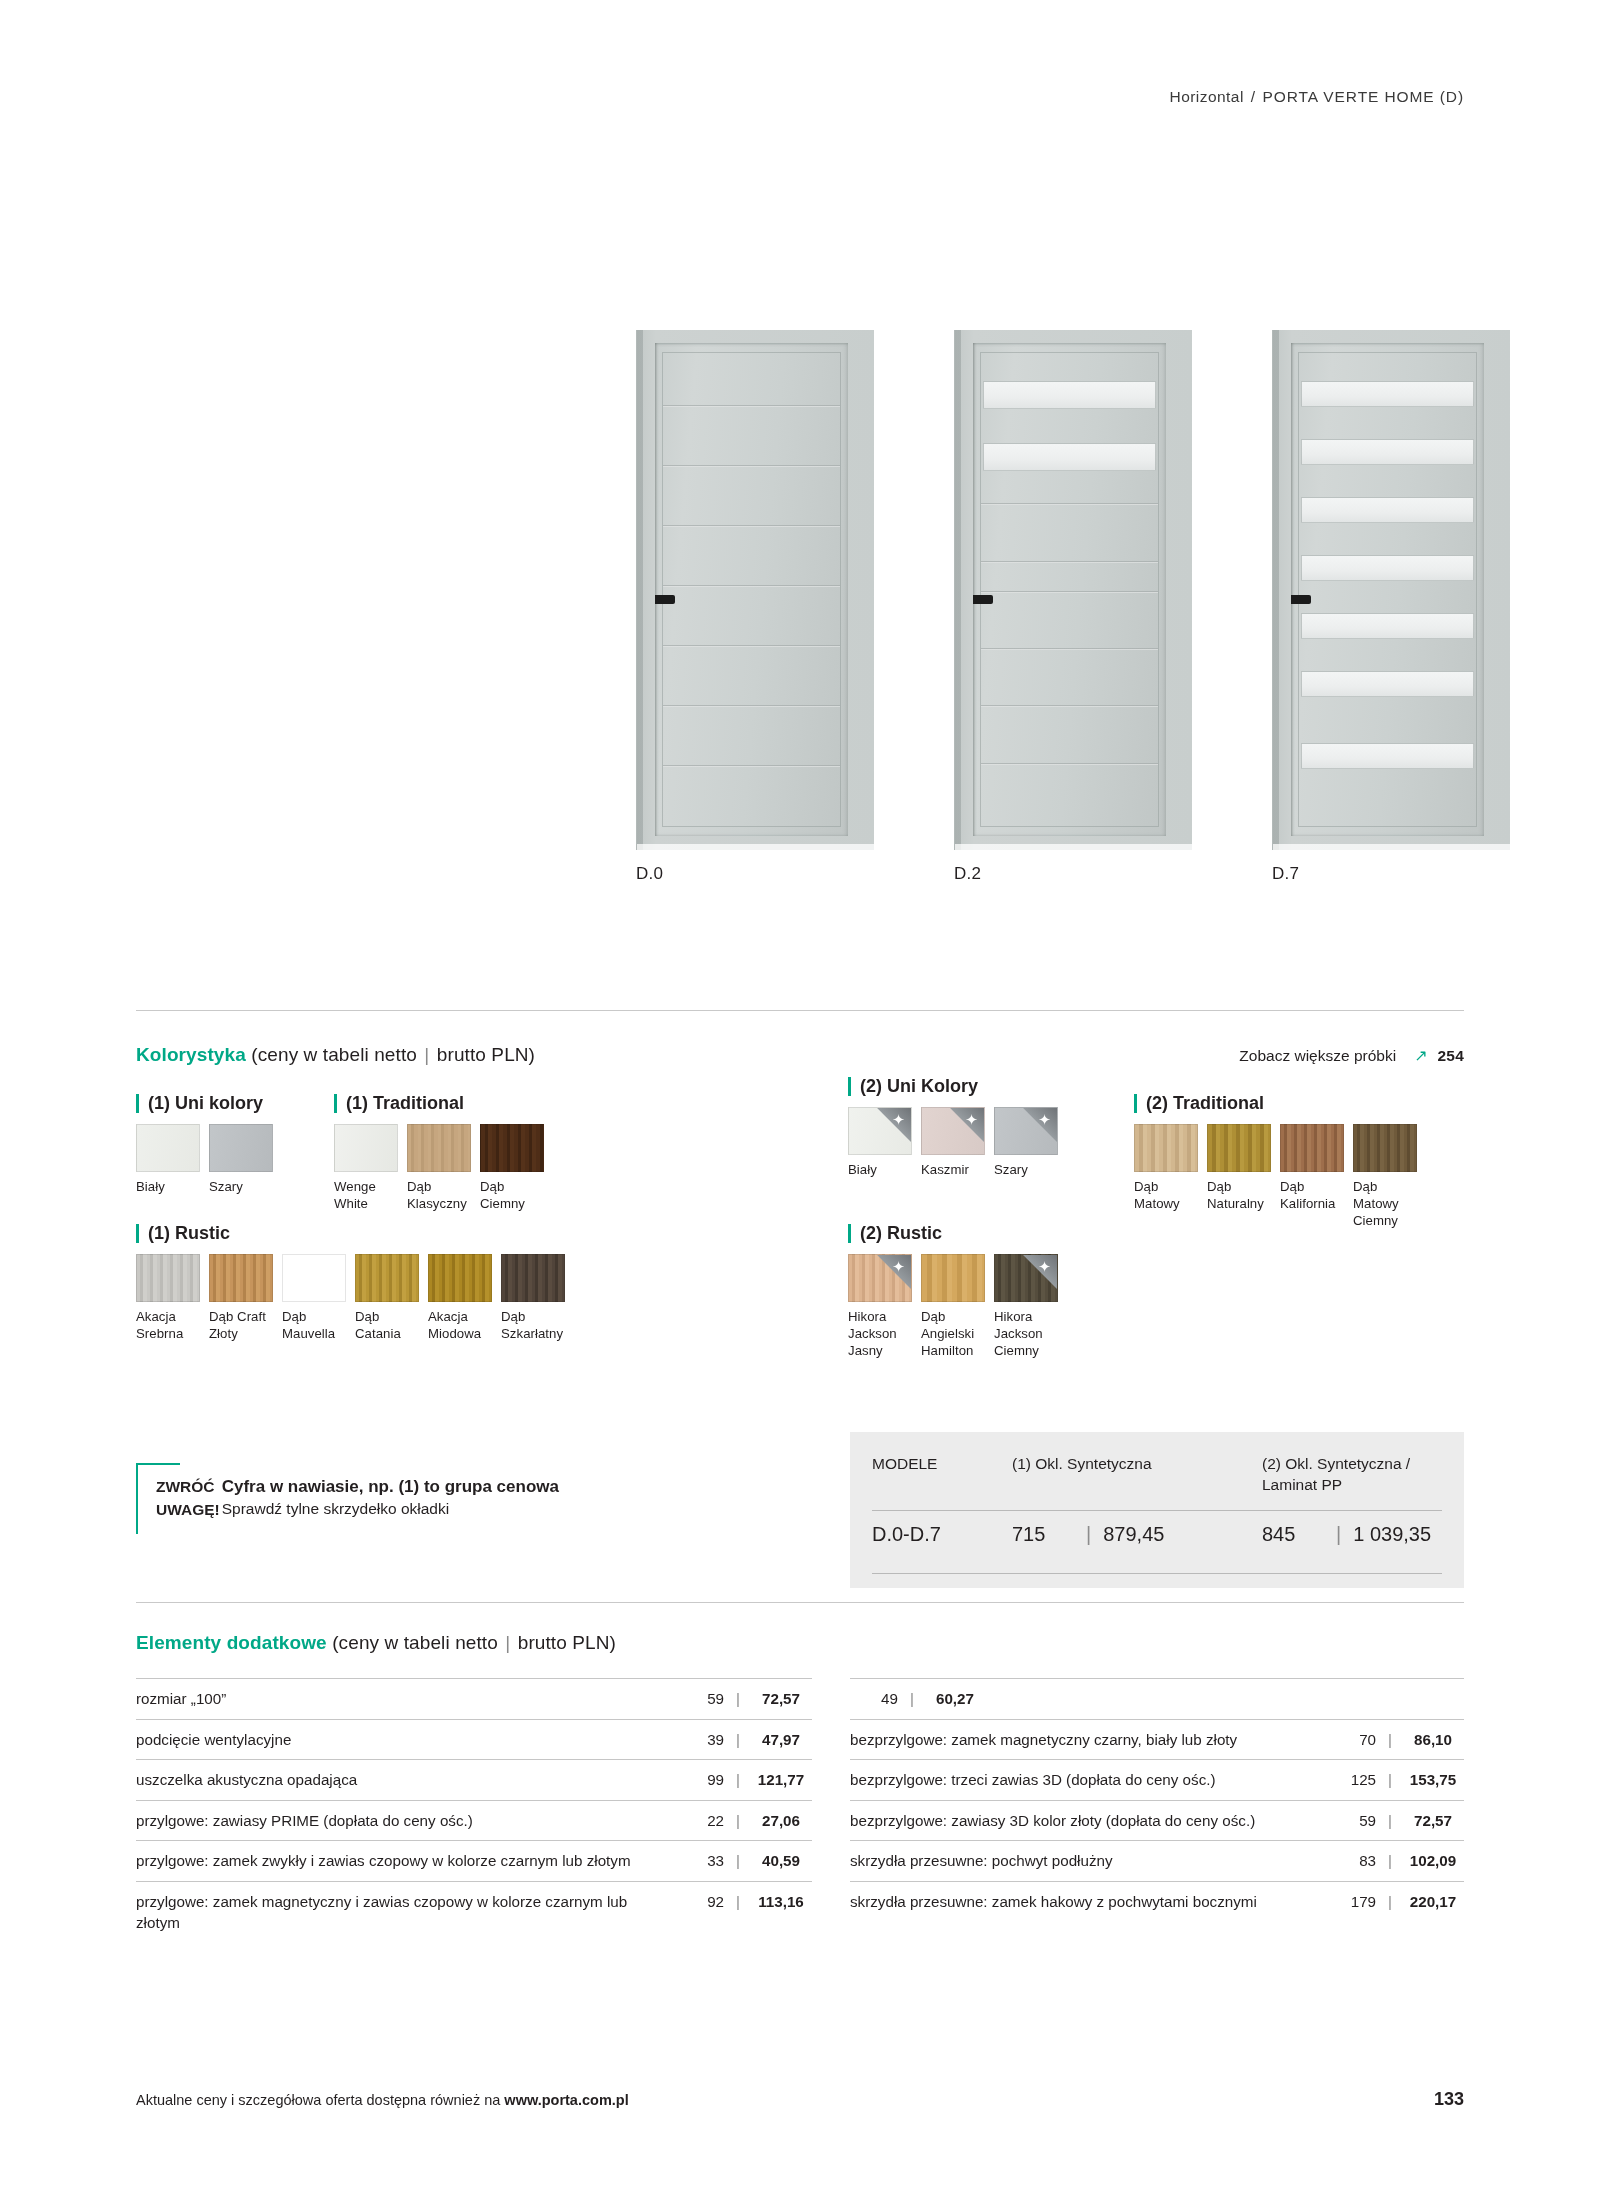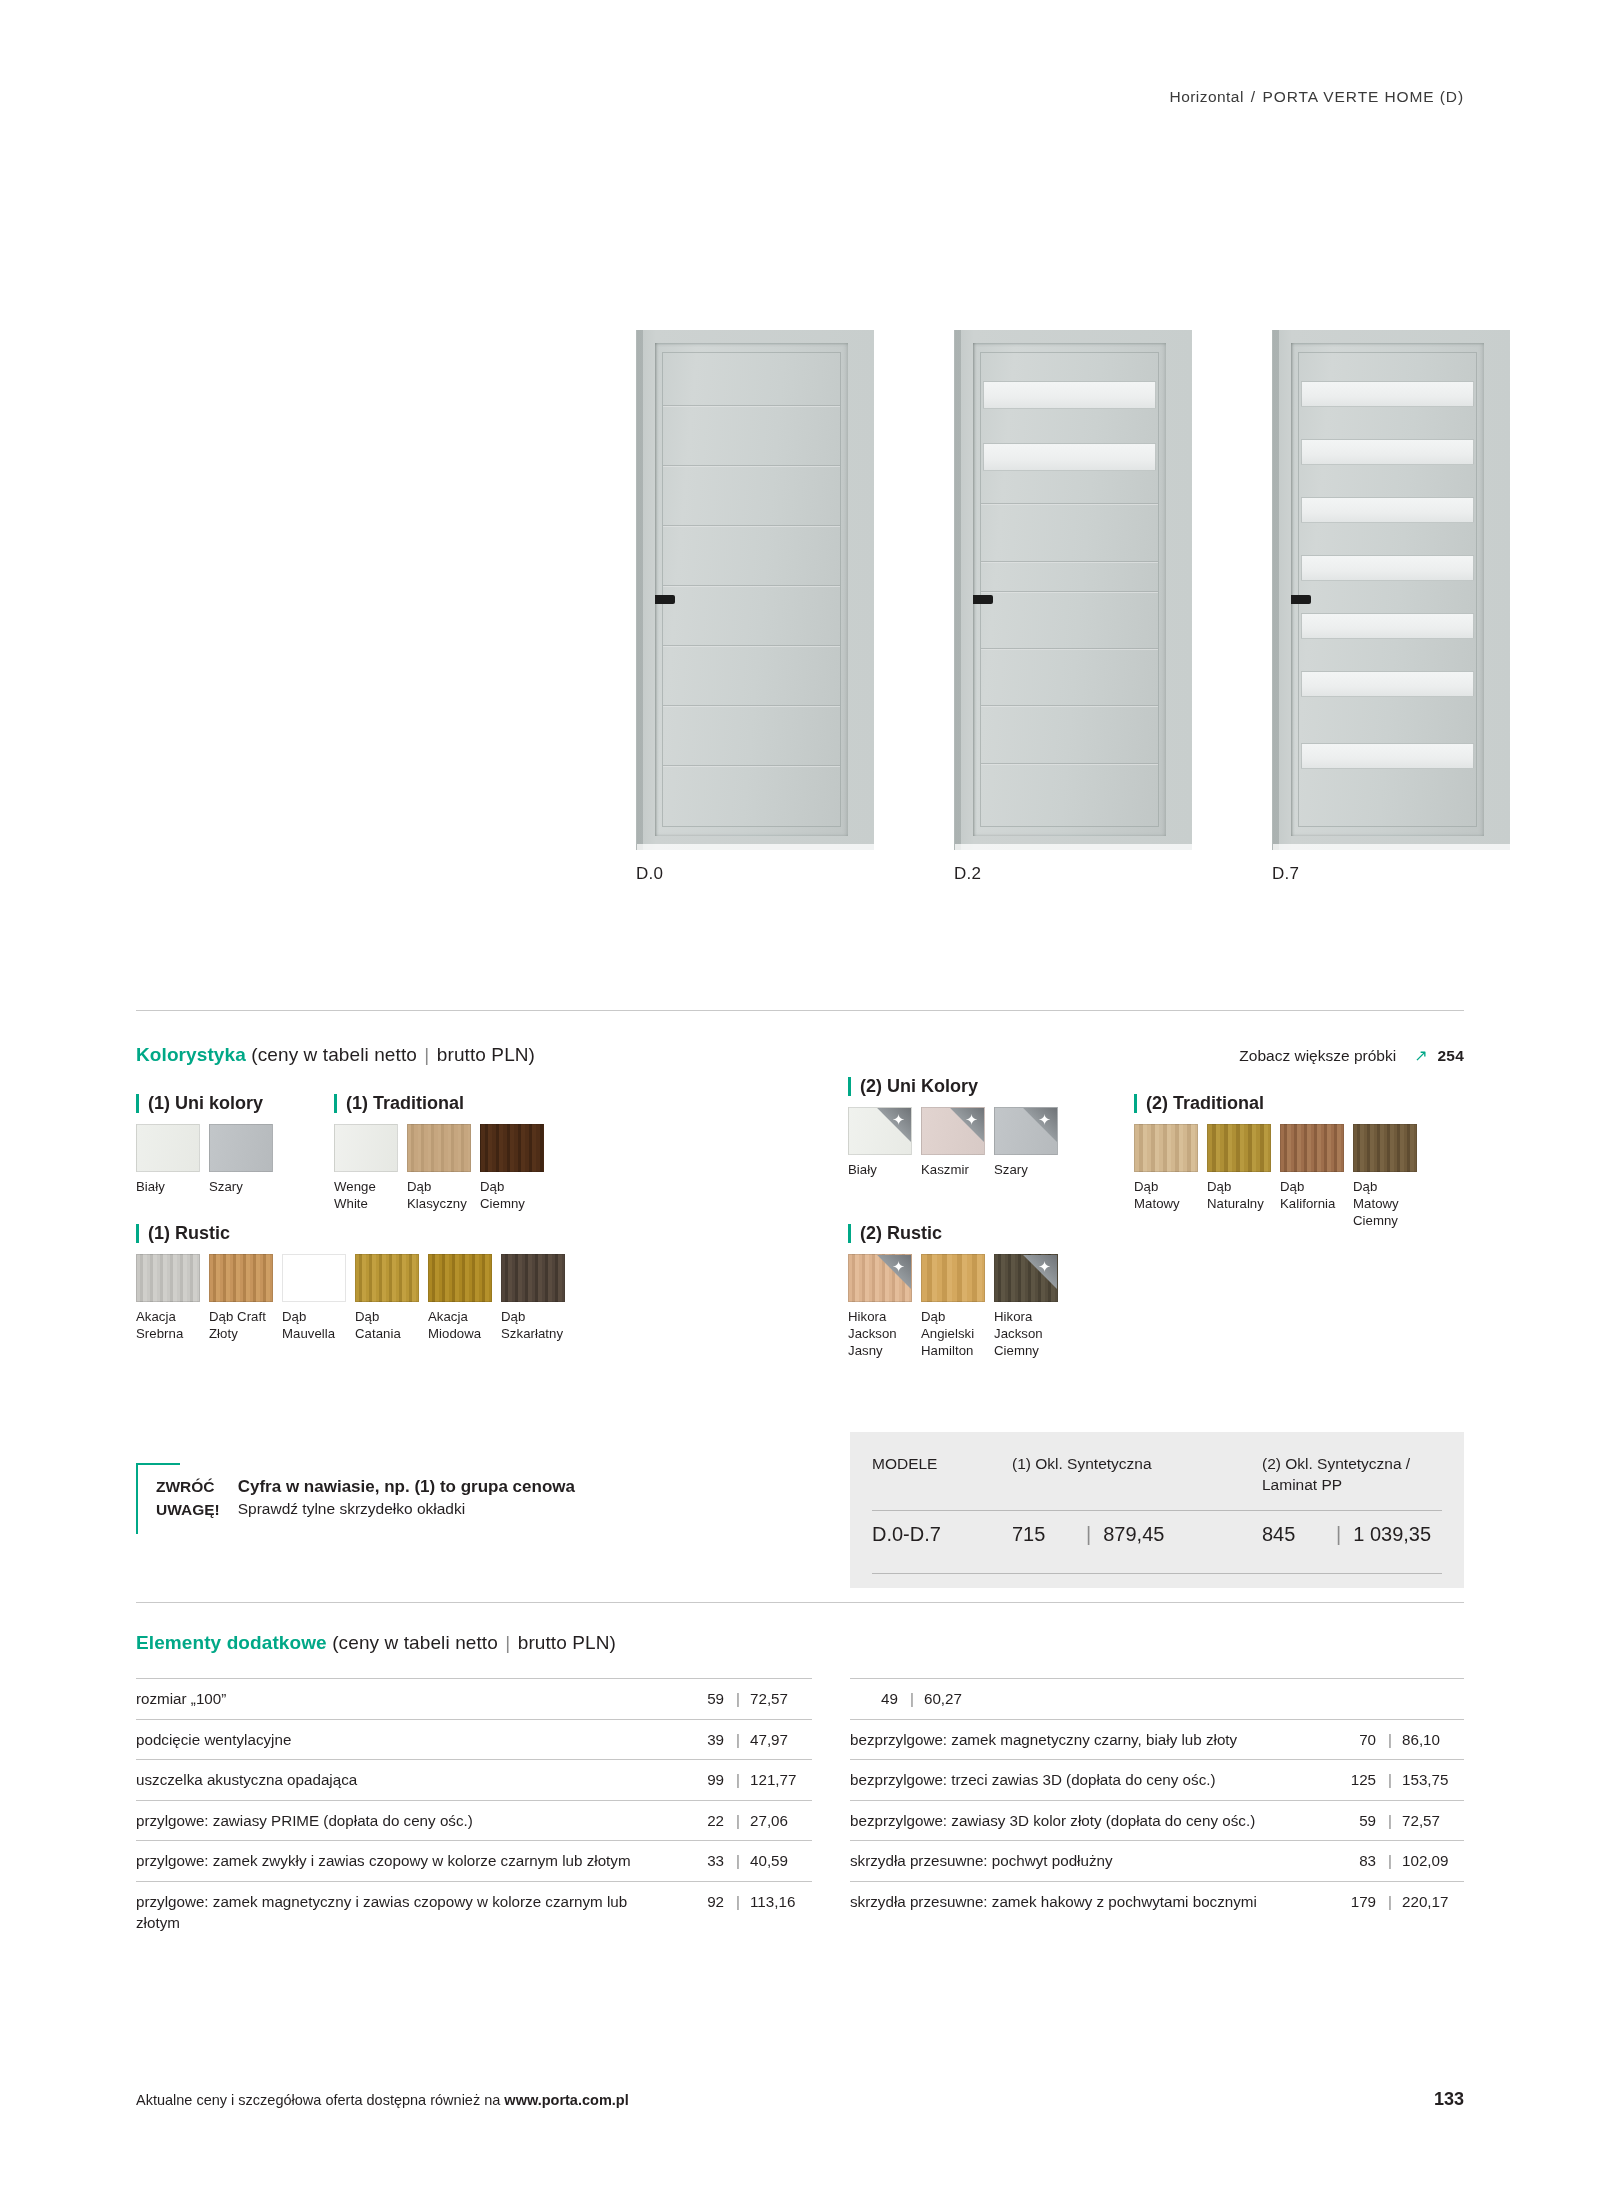--- a/index.html
+++ b/index.html
@@ -122,21 +122,21 @@
   }
 
   
   .note {
     position: absolute; left: 136px; top: 1463px; width: 500px;
     border-left: 2px solid #00a887; padding: 12px 0 12px 18px;
   }
   .note::before{
     content:""; position:absolute; left:0; top:0; width:42px; height:2px; background:#00a887;
   }
-  .note-inner { display: flex; gap: 18px; }
+  .note-inner { display: flex; gap: 2px; }
   .note-kicker { font-size: 15.5px; font-weight: 700; line-height: 1.5; white-space: nowrap; }
   .note-l1 { font-size: 17px; font-weight: 700; line-height: 1.38; }
   .note-l2 { font-size: 15.5px; line-height: 1.38; color: #231f20; }
 
   
   .modele {
     position: absolute; left: 850px; top: 1432px; width: 614px;
     background: #ececec; padding: 22px 22px 14px 22px;
   }
   .modele-head { display: flex; font-size: 15.5px; line-height: 1.34; }
@@ -158,21 +158,21 @@
   .ed-row {
     display: flex; align-items: flex-start;
     border-bottom: 1px solid #c6c6c6;
     padding: 9px 0 9px 0;
     font-size: 15.2px; line-height: 1.42;
   }
   .ed-row:first-child { border-top: 1px solid #c6c6c6; }
   .ed-name { flex: 1; padding-right: 16px; }
   .ed-net { width: 48px; text-align: right; }
   .ed-bar { color: #8c8c8c; padding: 0 10px 0 12px; }
-  .ed-gross { width: 62px; text-align: left; }
+  .ed-gross { width: 62px; text-align: center; font-weight: bold; }
 
   
   .footer {
     position: absolute; left: 136px; top: 2092px; font-size: 14.5px; color: #231f20;
   }
   .footer b { font-weight: 700; }
   .pageno {
     position: absolute; right: 136px; top: 2089px; font-size: 18px; font-weight: 700;
   }
 </style>

